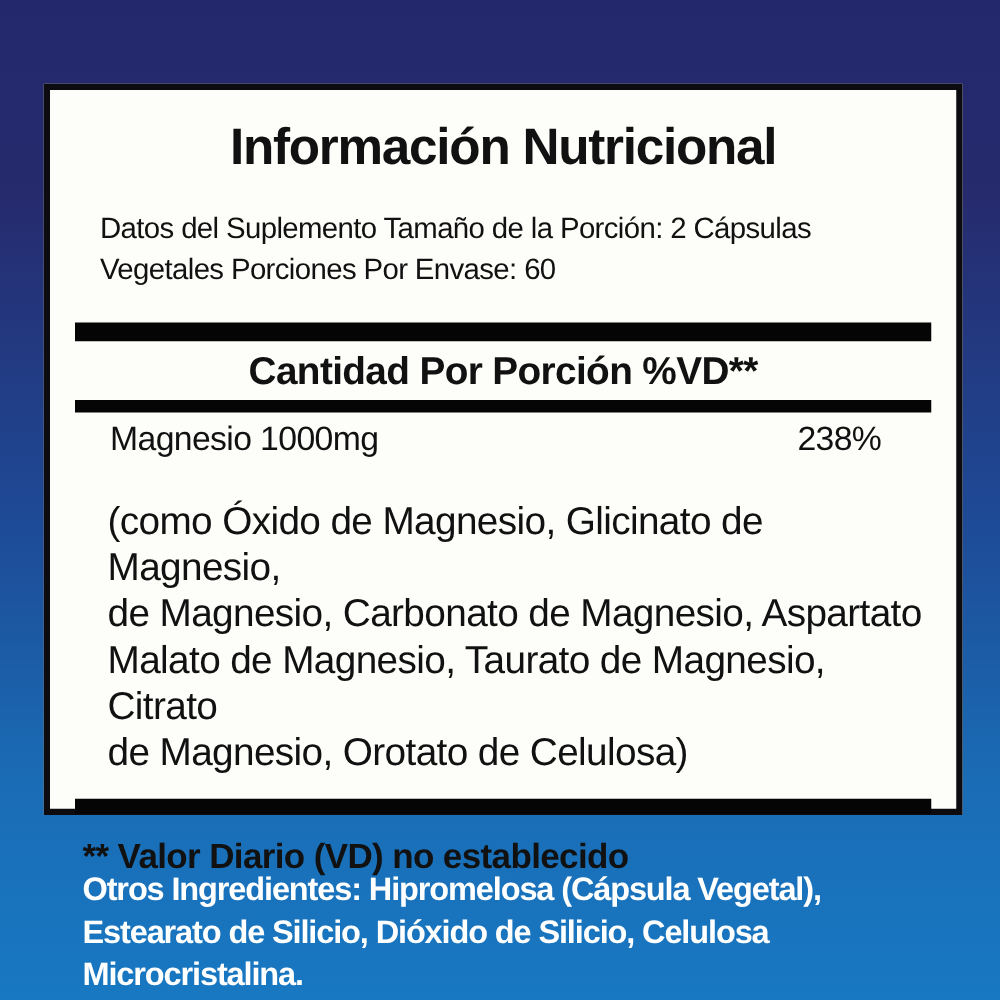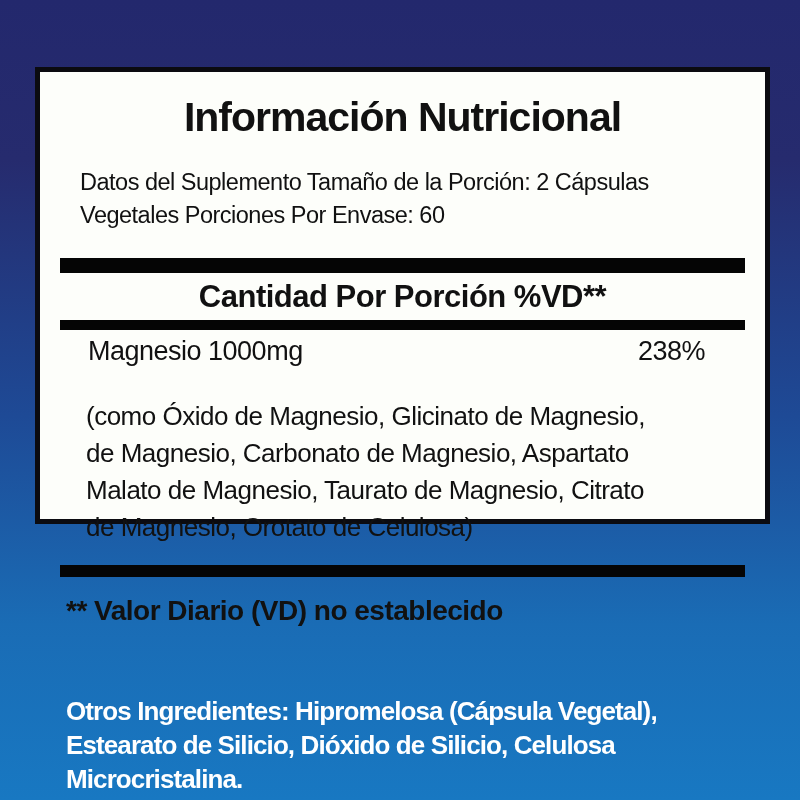--- a/index.html
+++ b/index.html
@@ -17,21 +17,21 @@
       #262b6e 20%,
       #1e4a96 52%,
       #1a6cb5 78%,
       #1878c2 100%);
   }
   .panel {
     position: absolute;
     left: 35px;
     top: 67px;
     width: 735px;
-    height: 457px;
+    height: 585px;
     box-sizing: border-box;
     background: #fdfefa;
     border: 5px solid #0b0b10;
     color: #111;
     letter-spacing: -0.5px;
   }
   .panel-title {
     margin: 20px 0 0 0;
     text-align: center;
     font-size: 41px;
@@ -63,21 +63,21 @@
   .nutrient-row {
     margin-top: 6px;
     padding: 0 60px 0 48px;
     display: flex;
     justify-content: space-between;
     font-size: 27px;
     line-height: 30px;
   }
   .forms-note {
     margin: 32px 20px 12px 46px;
-    font-size: 26px;
+    font-size: 31px;
     line-height: 37px;
     font-weight: 400;
   }
   .footnote {
     margin: 17px 20px 10px 26px;
     font-size: 28px;
     line-height: 34px;
     font-weight: 700;
   }
   .other-ingredients {

